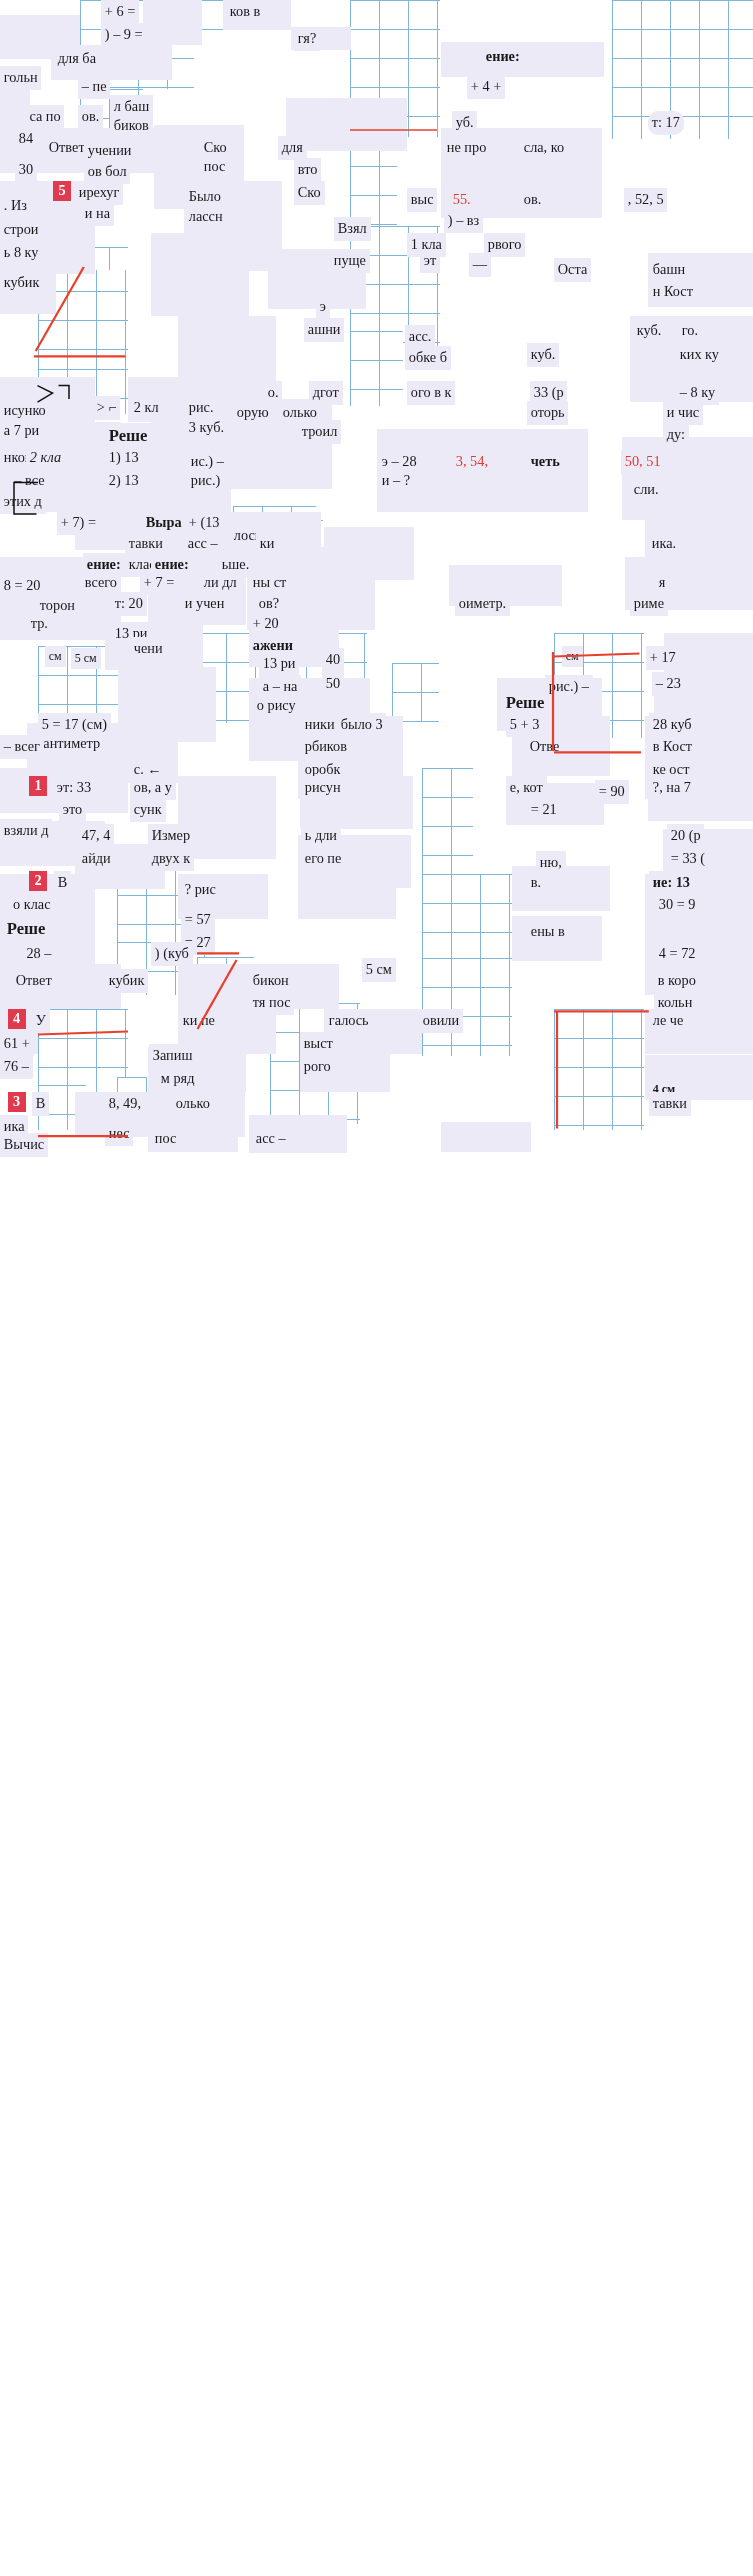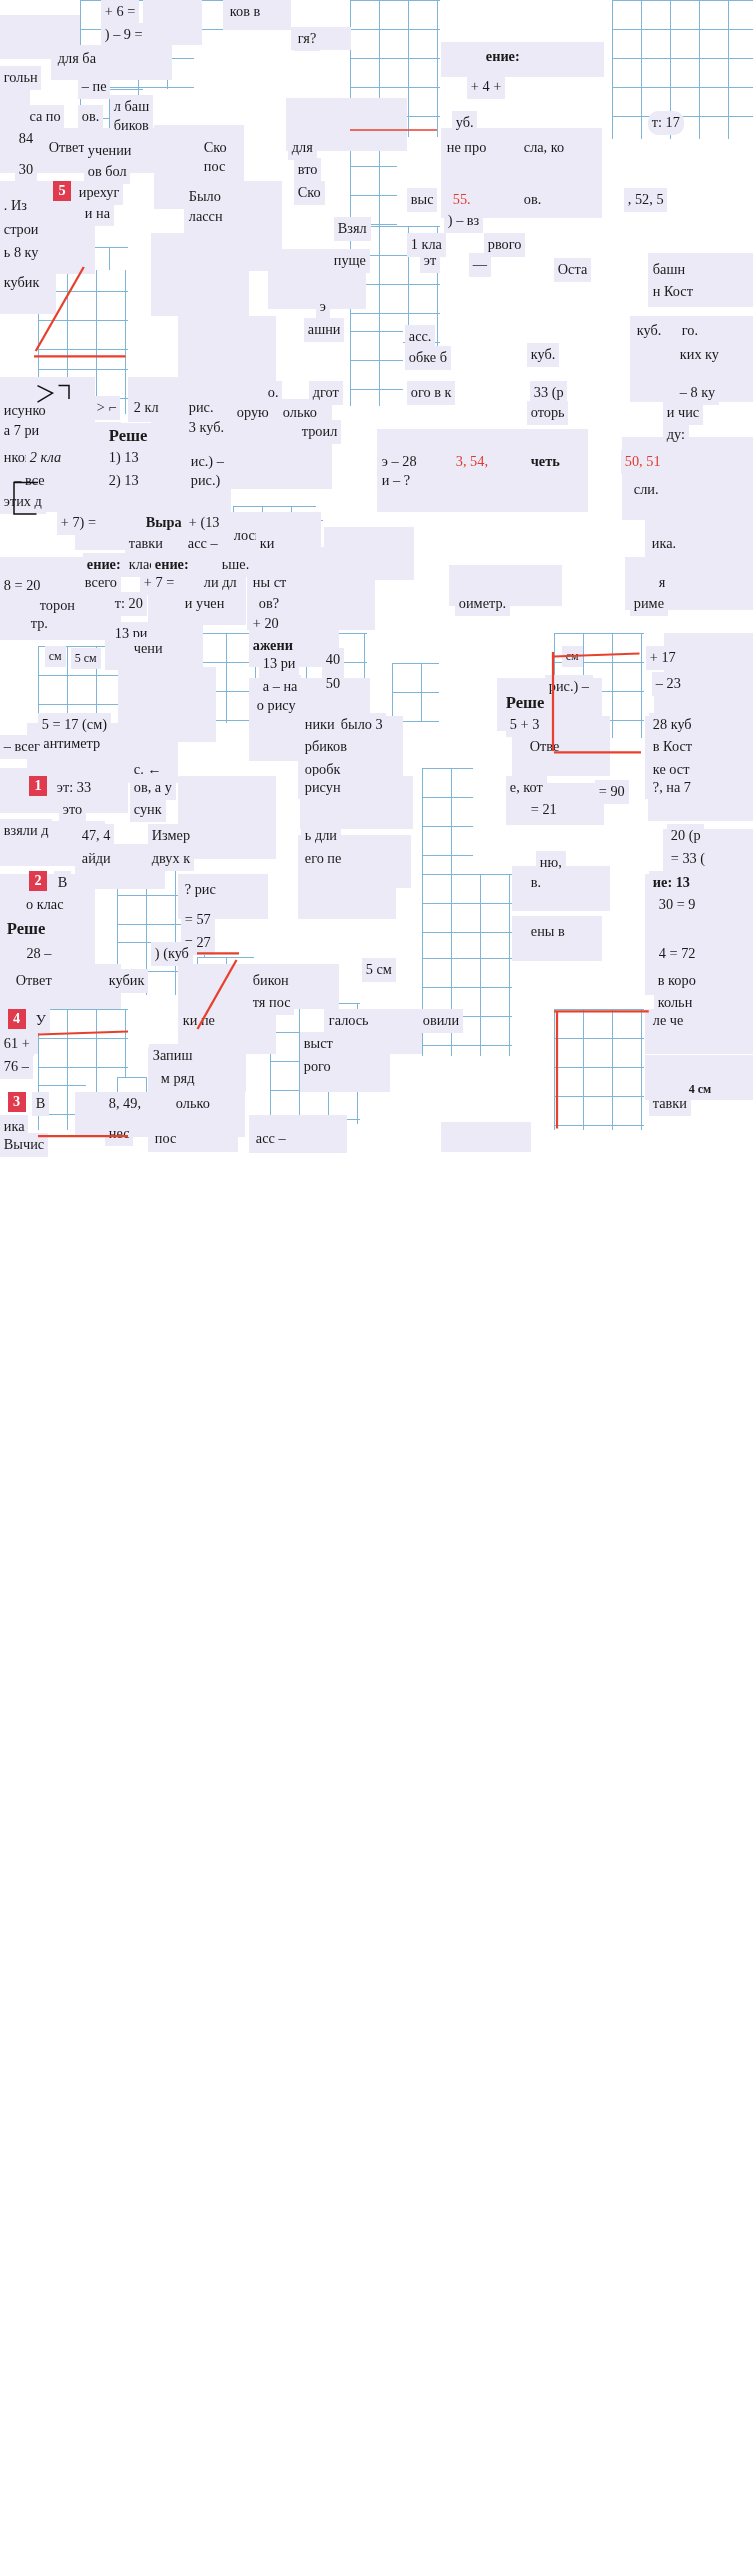--- a/index.html
+++ b/index.html
@@ -192,21 +192,21 @@
   <div class="tb" style="left:110px; top:95px;">л баш</div>
   <div class="tb" style="left:25.6px; top:105px;">са по</div>
   <div class="tb" style="left:78px; top:105px;">ов.</div>
   <div class="tb" style="left:110px; top:114px;">биков</div>
   <div class="tb" style="left:452px; top:111px;">уб.</div>
   <div class="tb" style="left:648px; top:111px;border-radius:10px;">т: 17</div>
   <div class="tb" style="left:15px; top:127px;">84</div>
   <div class="tb" style="left:45px; top:136px;">Ответ</div>
   <div class="tb" style="left:84px; top:139px;">учении</div>
   <div class="tb" style="left:200px; top:136px;">Ско</div>
-  <div class="tb" style="left:288px; top:136px;">для</div>
+  <div class="tb" style="left:278px; top:136px;">для</div>
   <div class="tb" style="left:443px; top:136px;">не про</div>
   <div class="tb" style="left:520px; top:136px;">сла, ко</div>
   <div class="tb" style="left:15px; top:158px;">30</div>
   <div class="tb" style="left:84px; top:160px;">ов бол</div>
   <div class="tb" style="left:200px; top:155px;">пос</div>
   <div class="tb" style="left:294px; top:158px;">вто</div>
   <div class="num-badge" style="left:53px; top:181px;">5</div>
   <div class="tb" style="left:75px; top:181px;">ирехуг</div>
   <div class="tb" style="left:185px; top:185px;">Было</div>
   <div class="tb" style="left:294px; top:181px;">Ско</div>
@@ -337,21 +337,21 @@
   <div class="tb" style="left:148px; top:824px;">Измер</div>
   <div class="tb" style="left:301px; top:824px;">ь дли</div>
   <div class="tb" style="left:667px; top:824px;">20 (р</div>
   <div class="tb" style="left:78px; top:847px;">айди</div>
   <div class="tb" style="left:148px; top:847px;">двух к</div>
   <div class="tb" style="left:301px; top:847px;">его пе</div>
   <div class="tb" style="left:536px; top:851px;">ню,</div>
   <div class="tb" style="left:667px; top:847px;">= 33 (</div>
   <div class="num-badge" style="left:29px; top:871px;">2</div>
   <div class="tb" style="left:54px; top:871px;">В</div>
-  <div class="tb" style="left:16px; top:893px;padding-left:10px;">о клас</div>
+  <div class="tb" style="left:3px; top:893px;padding-left:10px;">о клас</div>
   <div class="tb" style="left:181px; top:878px;">? рис</div>
   <div class="tb" style="left:527px; top:871px;">в.</div>
   <div class="tb b" style="left:649px; top:871px;">ие: 13</div>
   <div class="tb b big" style="left:3px; top:916px;">Реше</div>
   <div class="tb" style="left:181px; top:908px;">= 57</div>
   <div class="tb" style="left:655px; top:893px;">30 = 9</div>
   <div class="tb" style="left:181px; top:931px;">= 27</div>
   <div class="tb" style="left:527px; top:920px;">ены в</div>
   <div class="tb" style="left:22.6px; top:942px;">28 –</div>
   <div class="tb" style="left:151px; top:942px;">) (куб</div>
@@ -368,21 +368,21 @@
   <div class="tb" style="left:179px; top:1009px;">ки пе</div>
   <div class="tb" style="left:325px; top:1009px;">галось</div>
   <div class="tb" style="left:419px; top:1009px;">овили</div>
   <div class="tb" style="left:649px; top:1009px;">ле че</div>
   <div class="tb" style="left:0px; top:1032px;">61 +</div>
   <div class="tb" style="left:149px; top:1044px;">Запиш</div>
   <div class="tb" style="left:300px; top:1032px;">выст</div>
   <div class="tb" style="left:0px; top:1055px;">76 –</div>
   <div class="tb" style="left:149px; top:1067px;margin-left:8px;">м ряд</div>
   <div class="tb" style="left:300px; top:1055px;">рого</div>
-  <div class="tb small b" style="left:649px; top:1079px;margin-left:36px;">4 см</div>
+  <div class="tb small b" style="left:649px; top:1079px;">4 см</div>
   <div class="num-badge" style="left:7.5px; top:1092px;">3</div>
   <div class="tb" style="left:32px; top:1092px;">В</div>
   <div class="tb" style="left:105px; top:1092px;">8, 49,</div>
   <div class="tb" style="left:172px; top:1092px;">олько</div>
   <div class="tb" style="left:649px; top:1092px;">тавки</div>
   <div class="tb" style="left:0px; top:1115px;">ика</div>
   <div class="tb" style="left:105px; top:1122px;">нес</div>
   <div class="tb" style="left:0px; top:1133px;">Вычис</div>
   <div class="tb" style="left:151px; top:1127px;">пос</div>
   <div class="tb" style="left:252px; top:1127px;">асс –</div>

